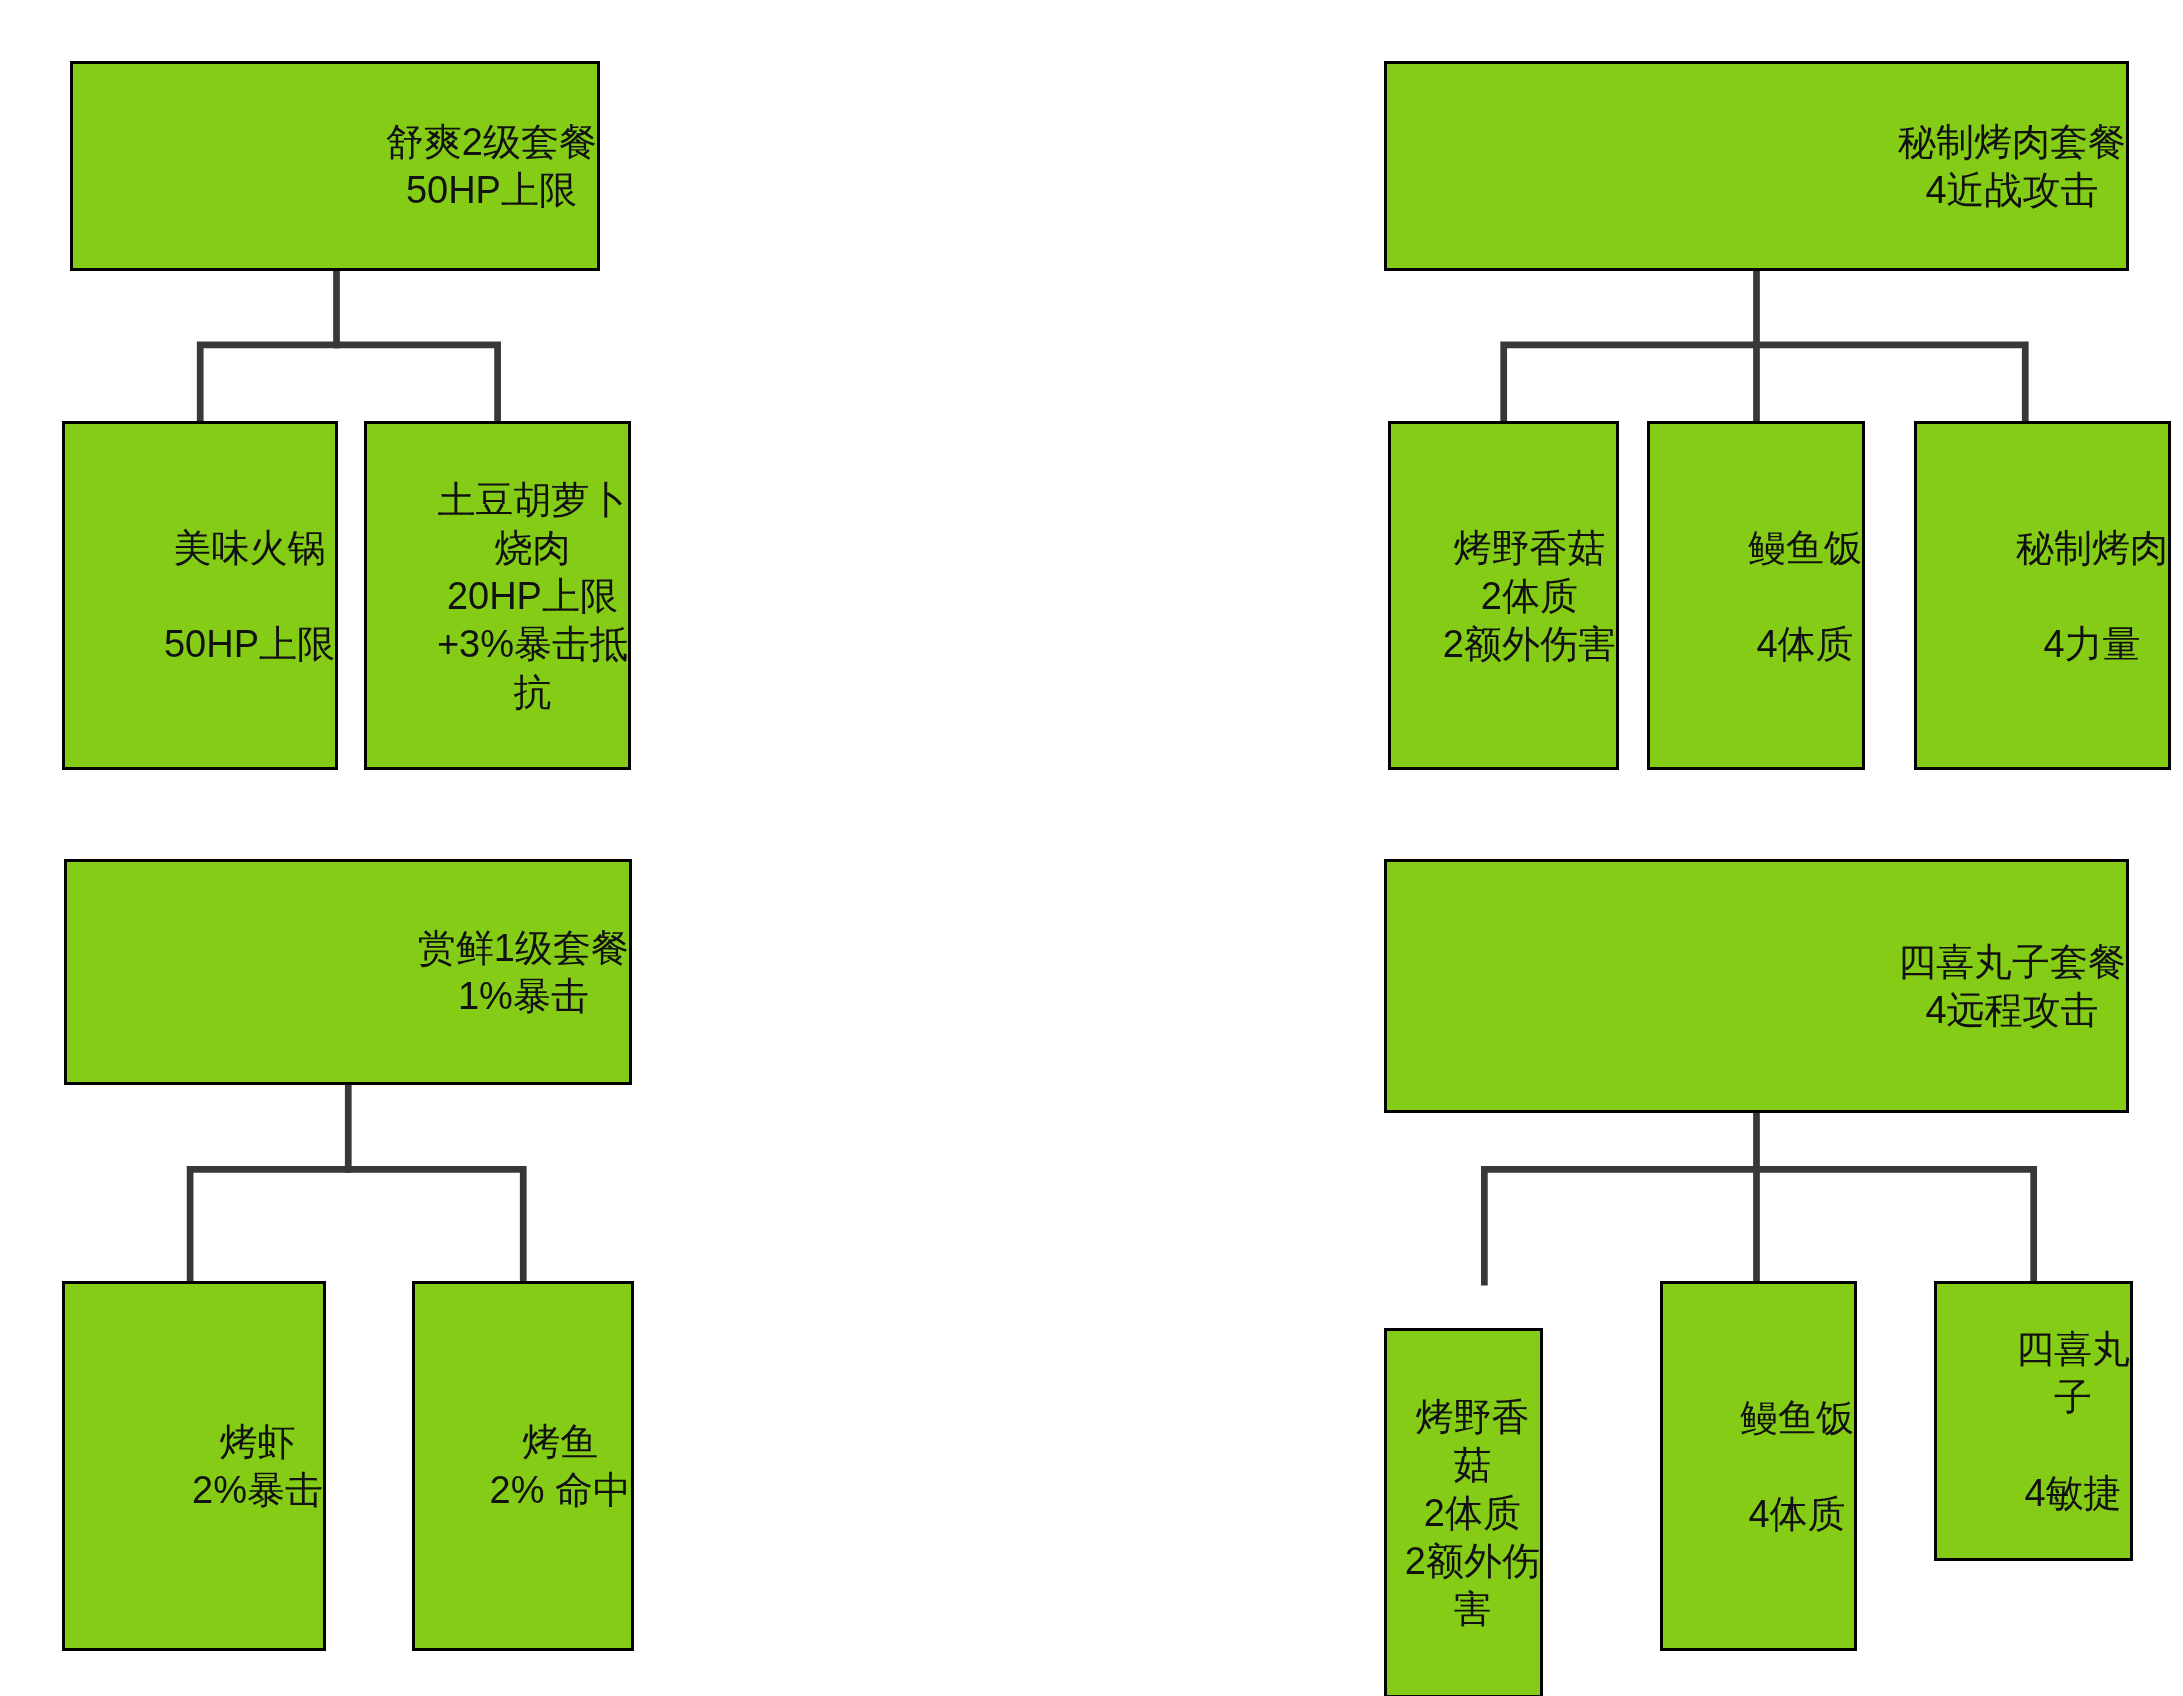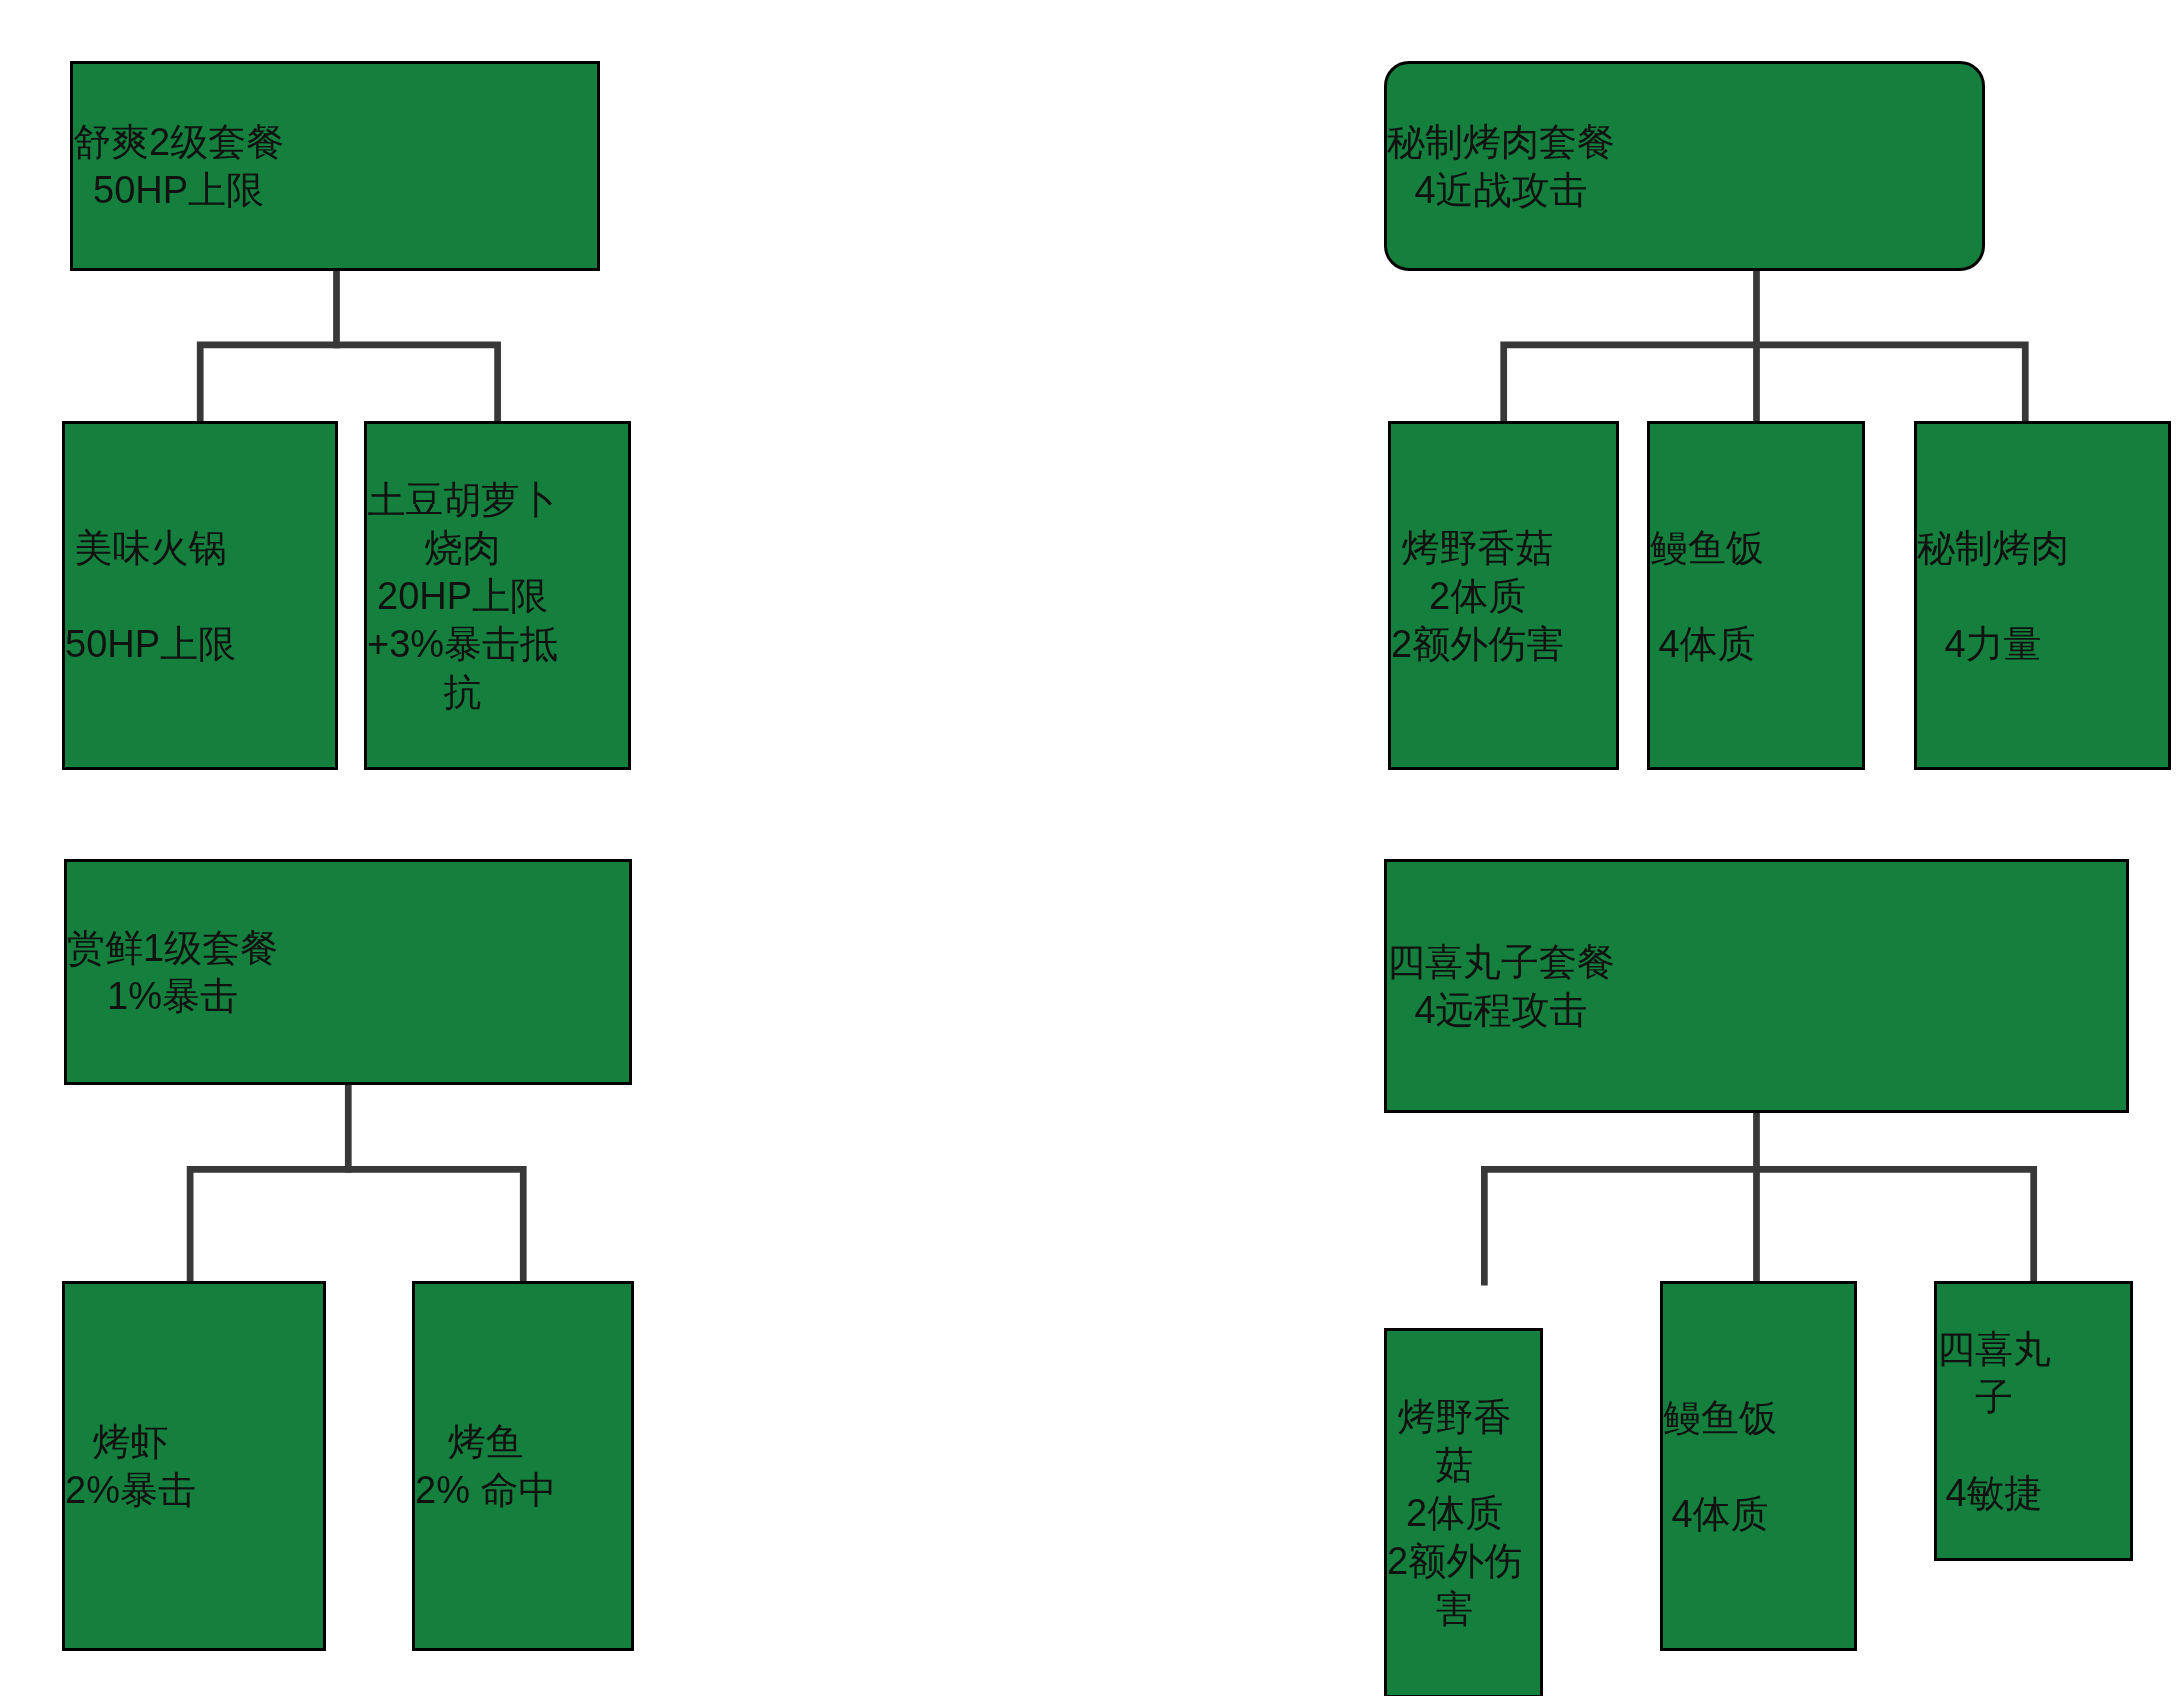--- a/index.html
+++ b/index.html
@@ -18,25 +18,25 @@
   .connectors {
     position: absolute;
     left: 0;
     top: 0;
     z-index: 0;
   }
   .node {
     position: absolute;
     z-index: 1;
     box-sizing: border-box;
-    background: #15803d;
+    background: #84cc16;
     border: 3.4px solid #000000;
     display: flex;
     align-items: center;
-    justify-content: flex-start;
+    justify-content: flex-end;
   }
   .node .txt {
     display: block;
     text-align: center;
     white-space: pre-line;
     color: #111111;
     font-size: 38px;
     line-height: 48px;
   }
 </style>
@@ -70,21 +70,21 @@
 50HP上限</span>
   </div>
   <div class="node" style="left:364px; top:421px; width:267px; height:349px;">
     <span class="txt">土豆胡萝卜
 烧肉
 20HP上限
 +3%暴击抵
 抗</span>
   </div>
 
-  <div class="node" style="left:1384px; top:61px; width:601px; height:210px;border-radius:25px;">
+  <div class="node" style="left:1384px; top:61px; width:745px; height:210px;">
     <span class="txt">秘制烤肉套餐
 4近战攻击</span>
   </div>
   <div class="node" style="left:1388px; top:421px; width:231px; height:349px;">
     <span class="txt">烤野香菇
 2体质
 2额外伤害</span>
   </div>
   <div class="node" style="left:1647px; top:421px; width:218px; height:349px;">
     <span class="txt">鳗鱼饭

